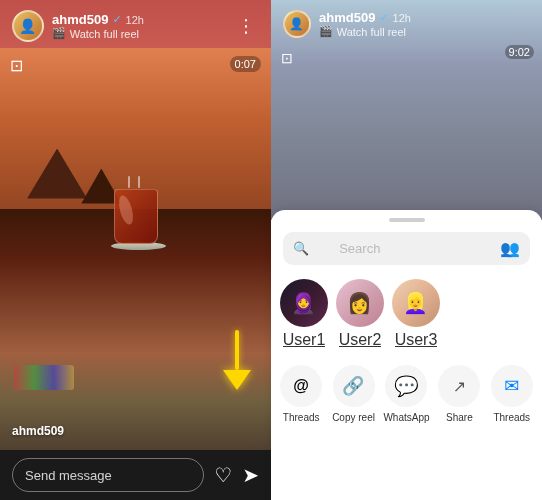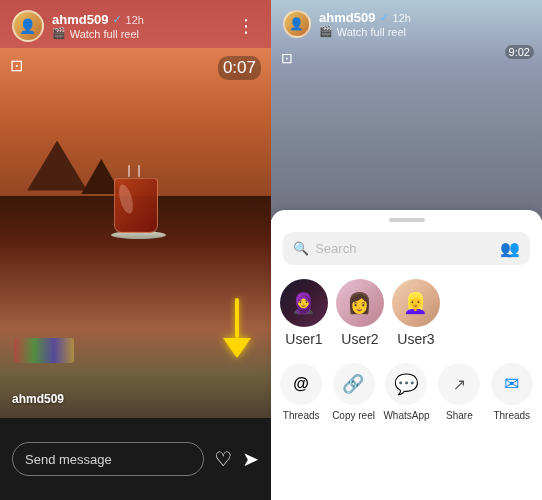--- a/index.html
+++ b/index.html
@@ -172,21 +172,21 @@
       border-radius: 50%;
       margin: 0 auto;
       margin-top: -2px;
     }
 
     .timer-badge {
       position: absolute;
       top: 8px;
       right: 10px;
       color: #fff;
-      font-size: 17px;
+      font-size: 11px;
       font-weight: 500;
       background: rgba(0,0,0,0.3);
       padding: 2px 5px;
       border-radius: 10px;
     }
 
     .reel-icon {
       position: absolute;
       top: 8px;
       left: 10px;
@@ -215,21 +215,21 @@
       color: #ffd700;
       font-size: 36px;
       text-shadow: 0 0 8px rgba(255,215,0,0.8);
       z-index: 20;
     }
 
     .left-footer {
       background: #1a1a1a;
       display: flex;
       align-items: center;
-      padding: 24px 12px;
+      padding: 8px 12px;
       gap: 10px;
     }
 
     .send-message-box {
       flex: 1;
       height: 34px;
       border: 1px solid rgba(255,255,255,0.4);
       border-radius: 20px;
       display: flex;
       align-items: center;
@@ -328,20 +328,21 @@
 
     .search-icon-text {
       color: #888;
       font-size: 13px;
     }
 
     .search-input-text {
       color: #bbb;
       font-size: 13px;
       flex: 1;
+      margin-left: 24px;
     }
 
     .add-people-icon {
       color: #555;
       font-size: 16px;
       margin-left: auto;
     }
 
     .contacts-row {
       display: flex;
@@ -361,27 +362,28 @@
 
     .contact-avatar {
       width: 48px;
       height: 48px;
       border-radius: 50%;
       overflow: hidden;
       position: relative;
     }
 
     .contact-name {
-      font-size: 14px;
+      font-size: 16px;
       color: #333;
       text-align: left;
       white-space: nowrap;
       overflow: hidden;
       max-width: 52px;
       text-overflow: ellipsis;
+      text-decoration: underline;
     }
 
     
     .av1 { background: linear-gradient(135deg, #1a1a2e, #3a1a2e, #5a2a4e); }
     .av2 { background: linear-gradient(135deg, #e8c0d0, #d0a0b0, #c08090); }
     .av3 { background: linear-gradient(135deg, #f0d0b0, #e0b090, #c09070); }
 
     .share-options-row {
       display: flex;
       padding: 0 4px;

